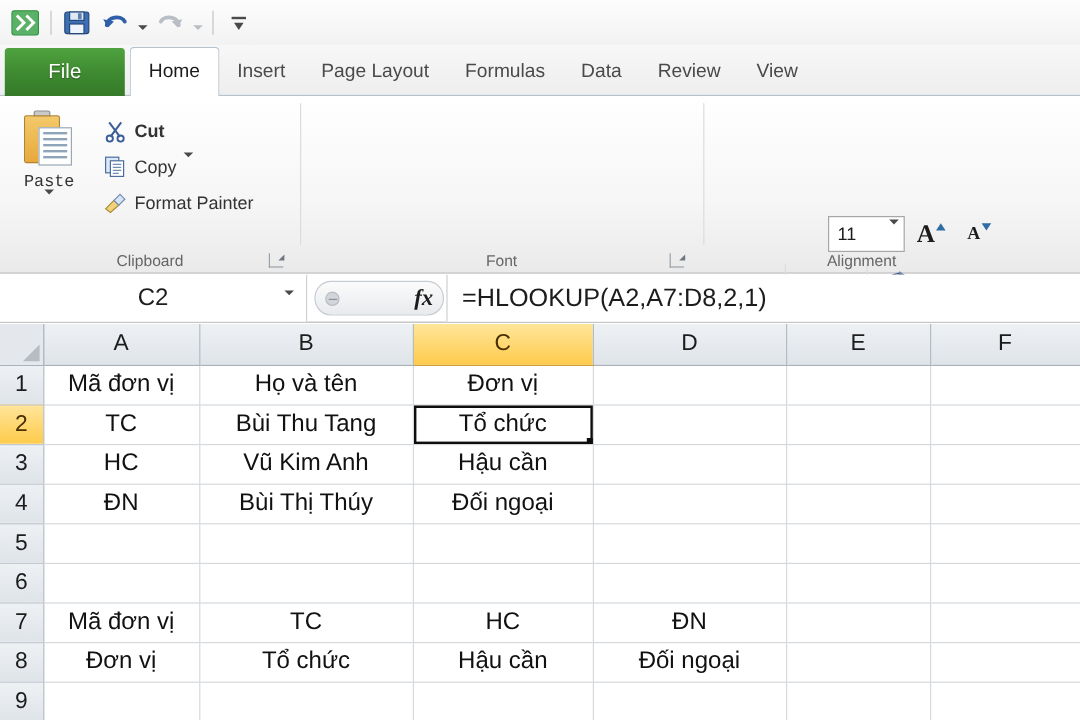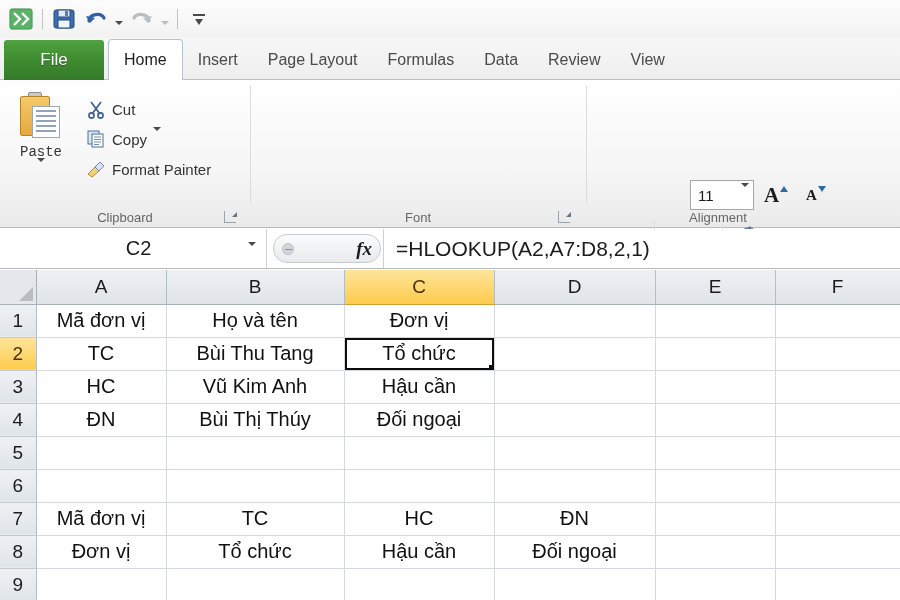--- a/index.html
+++ b/index.html
@@ -143,21 +143,21 @@
   .letter-a { position:absolute; left:3px; top:-1px; font-size:19px; color:#1f3a63;
     font-family:"Liberation Serif",serif; }
   .swatch-r { position:absolute; left:0px; bottom:2px; width:22px; height:6px;
     background:#e00000; }
 
   
   .fbar { position:absolute; left:0; top:229px; width:900px; height:40px;
     background:#ffffff; border-bottom:1px solid #b9b9b9; display:flex; align-items:stretch; }
   .namebox { width:256px; background:#fff; border-right:1px solid #d0d0d0;
     display:flex; align-items:center; justify-content:center; position:relative;
-    font-size:20px; color:#1c1c1c;margin-left:11px; }
+    font-size:20px; color:#1c1c1c; }
   .namebox-caret { position:absolute; right:10px; top:50%; margin-top:-3px; }
   .fx-group { width:108px; display:flex; align-items:center; gap:4px;
     background:linear-gradient(to bottom,#fbfbfb,#e8eaed);
     border:1px solid #c6cbd1; border-radius:14px; margin:5px 2px 5px 6px;
     padding: 0 8px; }
   .dash-btn { width:12px; height:12px; border-radius:50%; background:#d2d5d9;
     border:1px solid #b9bdc2; position:relative; }
   .dash-btn::after{content:"";position:absolute;left:2px;top:5px;width:7px;height:1px;background:#8b9099;}
   .fx-lab { margin-left:auto; font-family:"Liberation Serif",serif; font-style:italic;
     font-weight:bold; font-size:19px; color:#1c1c1c; }
@@ -266,21 +266,21 @@
               <i></i>
               <i></i>
               <i></i>
               <i></i>
             </div>
         </div>
         <div class="paste-label">Paste</div>
         <div class="paste-caret"><span class="tri-down"></span></div>
       </div>
 
-      <div class="clip-item" style="left:86px; top:16px;">
+      <div class="clip-item" style="left:86px; top:16px;font-weight:bold;">
         <span class="mini-icon">
           <svg width="20" height="20" viewBox="0 0 20 20">
             <path d="M5 3 L14 15 M15 3 L6 15" stroke="#3b5f96" stroke-width="1.7" fill="none"></path>
             <circle cx="5.5" cy="16.5" r="2.6" stroke="#3b5f96" stroke-width="1.6" fill="none"></circle>
             <circle cx="14.5" cy="16.5" r="2.6" stroke="#3b5f96" stroke-width="1.6" fill="none"></circle>
           </svg>
         </span>
         <span>Cut</span>
       </div>
 

